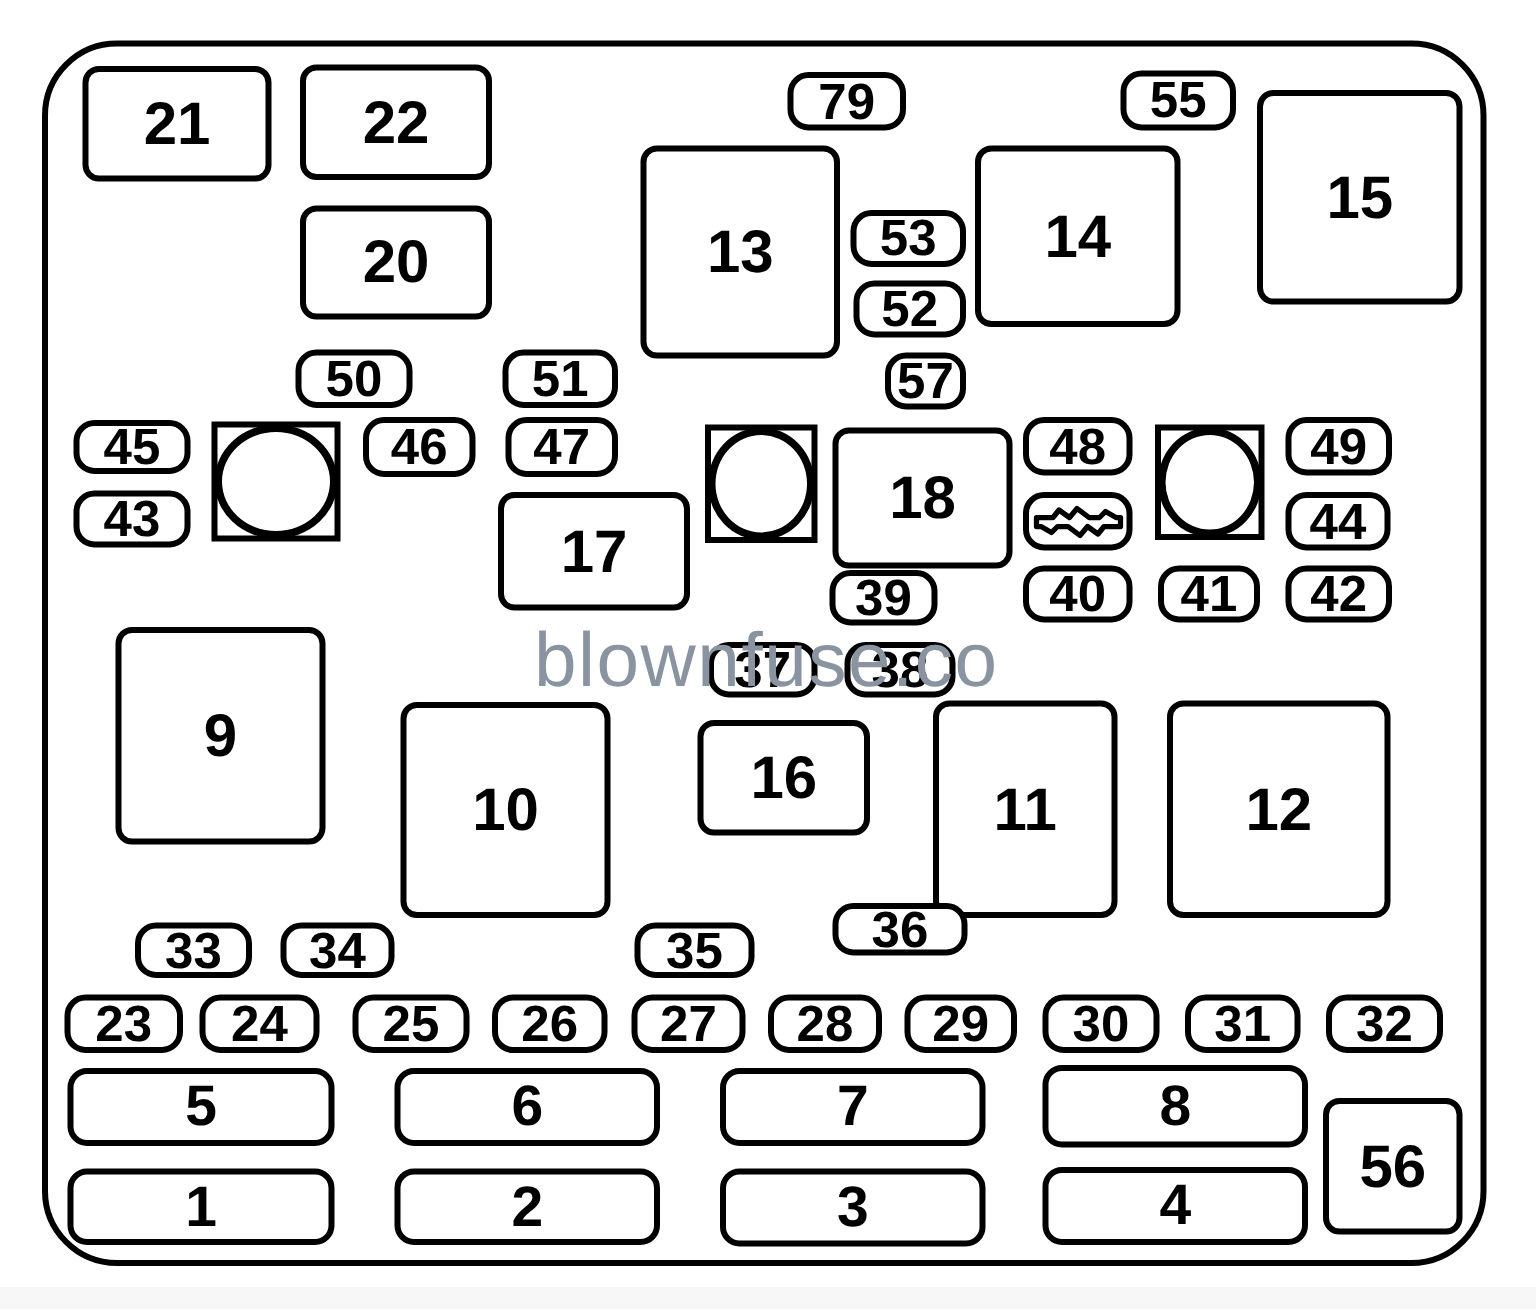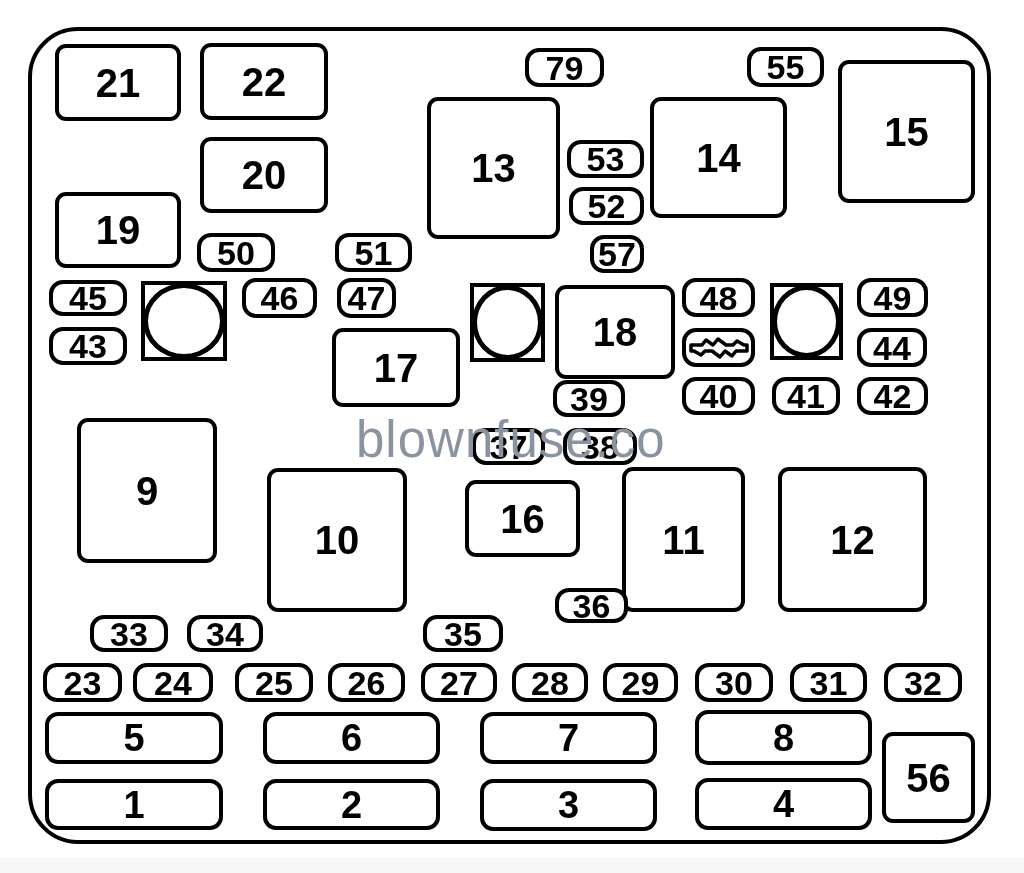--- a/index.html
+++ b/index.html
@@ -36,42 +36,41 @@
 </head>
 <body>
 
 <div class="stage">
 
   <div class="panel"></div>
 
   <div class="box lg" style="left:55px;top:44px;width:126px;height:77px">21</div>
   <div class="box lg" style="left:200px;top:43px;width:128px;height:77px">22</div>
   <div class="box lg" style="left:200px;top:137px;width:128px;height:76px">20</div>
-  <div class="box lg" style="left:55px;top:192px;width:126px;height:76px">19</div>
   <div class="box lg" style="left:427px;top:97px;width:133px;height:142px">13</div>
   <div class="box lg" style="left:650px;top:97px;width:137px;height:121px">14</div>
   <div class="box lg" style="left:838px;top:60px;width:137px;height:143px">15</div>
 
   <div class="box pill" style="left:525px;top:48px;width:79px;height:39px">79</div>
   <div class="box pill" style="left:747px;top:47px;width:77px;height:40px">55</div>
   <div class="box pill" style="left:567px;top:140px;width:77px;height:38px">53</div>
   <div class="box pill" style="left:569px;top:187px;width:75px;height:38px">52</div>
   <div class="box pill" style="left:590px;top:235px;width:54px;height:38px">57</div>
   <div class="box pill" style="left:197px;top:233px;width:78px;height:39px">50</div>
   <div class="box pill" style="left:335px;top:233px;width:77px;height:39px">51</div>
 
   <div class="box pill" style="left:49px;top:280px;width:78px;height:36px">45</div>
   <div class="box pill" style="left:49px;top:327px;width:78px;height:38px">43</div>
 
   <div class="socket" style="left:141px;top:281px;width:86px;height:80px">
     <div class="circ"></div>
   </div>
 
   <div class="box pill" style="left:242px;top:278px;width:75px;height:40px">46</div>
-  <div class="box pill" style="left:337px;top:278px;width:59px;height:40px">47</div>
+  <div class="box pill" style="left:337px;top:278px;width:75px;height:40px">47</div>
   <div class="box lg" style="left:332px;top:328px;width:128px;height:79px">17</div>
 
   <div class="socket" style="left:470px;top:283px;width:75px;height:79px">
     <div class="circ"></div>
   </div>
 
   <div class="box lg" style="left:555px;top:285px;width:120px;height:94px">18</div>
 
   <div class="box pill" style="left:682px;top:278px;width:73px;height:39px">48</div>
   <div class="box pill fuse-slot" style="left:682px;top:328px;width:73px;height:39px">
@@ -95,21 +94,21 @@
 
   <div class="box lg" style="left:77px;top:418px;width:140px;height:145px">9</div>
   <div class="box lg" style="left:267px;top:468px;width:140px;height:144px">10</div>
   <div class="box lg" style="left:465px;top:480px;width:115px;height:77px">16</div>
   <div class="box lg" style="left:622px;top:467px;width:123px;height:145px">11</div>
   <div class="box lg" style="left:778px;top:467px;width:149px;height:145px">12</div>
 
   <div class="box pill" style="left:90px;top:615px;width:78px;height:37px">33</div>
   <div class="box pill" style="left:187px;top:615px;width:76px;height:37px">34</div>
   <div class="box pill" style="left:423px;top:615px;width:80px;height:37px">35</div>
-  <div class="box pill" style="left:555px;top:588px;width:73px;height:35px">36</div>
+  <div class="box pill" style="left:555px;top:602px;width:90px;height:35px">36</div>
 
   <div class="box pill" style="left:43px;top:663px;width:79px;height:39px">23</div>
   <div class="box pill" style="left:133px;top:663px;width:80px;height:39px">24</div>
   <div class="box pill" style="left:235px;top:663px;width:78px;height:39px">25</div>
   <div class="box pill" style="left:328px;top:663px;width:77px;height:39px">26</div>
   <div class="box pill" style="left:421px;top:663px;width:76px;height:39px">27</div>
   <div class="box pill" style="left:512px;top:663px;width:76px;height:39px">28</div>
   <div class="box pill" style="left:603px;top:663px;width:75px;height:39px">29</div>
   <div class="box pill" style="left:695px;top:663px;width:78px;height:39px">30</div>
   <div class="box pill" style="left:790px;top:663px;width:77px;height:39px">31</div>

